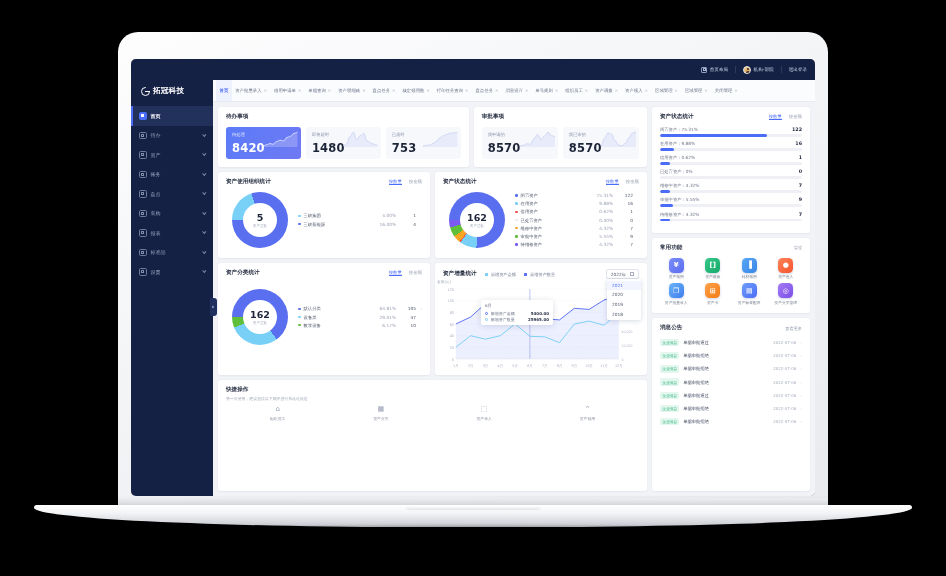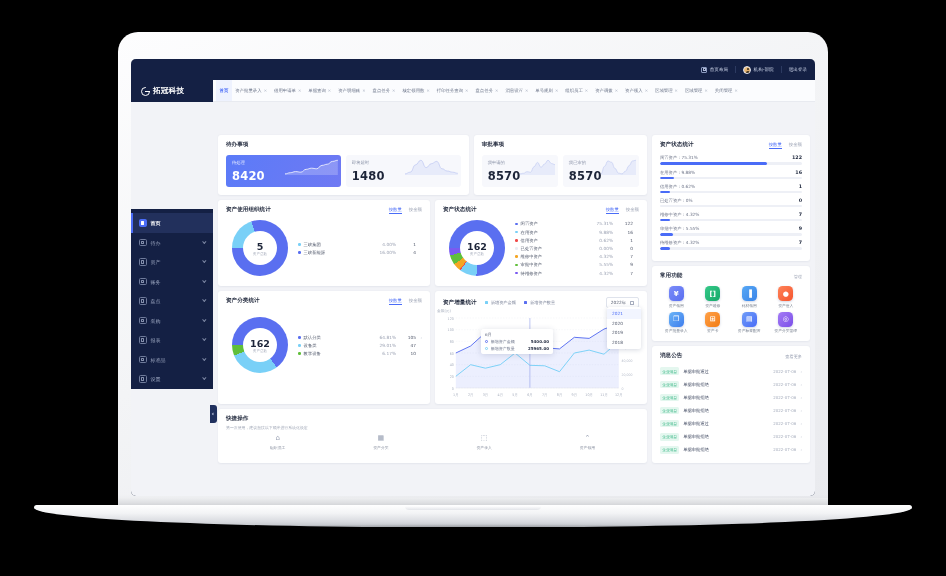--- a/index.html
+++ b/index.html
@@ -84,21 +84,21 @@
   .tabsarea { flex: 1; background: #fbfcfe; display: flex; align-items: center; padding: 0 3px; overflow: hidden; border-bottom:1px solid #e8eaf0;}
   .tab {
     display: flex; align-items: center; gap: 2px;
     font-size: 4.4px; color: #6b7489; white-space: nowrap;
     padding: 0 3.5px; height: 22px; line-height: 22px; flex: none;
   }
   .tab .x { font-size: 4px; color: #b3bac8; }
   .tab.active { color: #4a6cf7; background: #eef2fe; font-weight:700; }
 
   
-  .body { flex: 1; display: flex; min-height: 0; align-items: center; }
+  .body { flex: 1; display: flex; min-height: 0; }
 
   
   .sidebar { width: 82px; background: #142044; flex: none; padding-top: 4px; position: relative; }
   .nav {
     height: 19.5px; display: flex; align-items: center; padding: 0 8px; gap: 4px;
     color: #99a3bd; font-size: 5px; position: relative;
   }
   .nav.active { background: #22305c; color: #fff; font-weight: 700; }
   .nav.active:before { content:""; position:absolute; left:0; top:0; bottom:0; width:1.6px; background:#4a6cf7; }
   .nv-ic {
@@ -416,20 +416,28 @@
                       <div class="stat-lb">待处理</div>
                       <div class="stat-vl">8420</div>
                     </div>
                     <div class="stat">
                       <svg class="spark" viewBox="0 0 100 30" preserveAspectRatio="none">
                         <path d="M0.0,28.0 C5.0,28.0 5.0,25.0 10.0,25.0 C15.0,25.0 15.0,12.0 20.0,12.0 C25.0,12.0 25.0,4.0 30.0,4.0 C35.0,4.0 35.0,17.0 40.0,17.0 C45.0,17.0 45.0,10.0 50.0,10.0 C55.0,10.0 55.0,6.0 60.0,6.0 C65.0,6.0 65.0,19.0 70.0,19.0 C75.0,19.0 75.0,23.0 80.0,23.0 C85.0,23.0 85.0,25.0 90.0,25.0 C95.0,25.0 95.0,27.0 100.0,27.0 L100,30 L0,30 Z" fill="rgba(170,184,245,.20)"></path>
                         <path d="M0.0,28.0 C5.0,28.0 5.0,25.0 10.0,25.0 C15.0,25.0 15.0,12.0 20.0,12.0 C25.0,12.0 25.0,4.0 30.0,4.0 C35.0,4.0 35.0,17.0 40.0,17.0 C45.0,17.0 45.0,10.0 50.0,10.0 C55.0,10.0 55.0,6.0 60.0,6.0 C65.0,6.0 65.0,19.0 70.0,19.0 C75.0,19.0 75.0,23.0 80.0,23.0 C85.0,23.0 85.0,25.0 90.0,25.0 C95.0,25.0 95.0,27.0 100.0,27.0" fill="none" stroke="#c2cbf3" stroke-width="1.4"></path>
                       </svg>
                       <div class="stat-lb">即将超时</div>
                       <div class="stat-vl">1480</div>
+                    </div>
+                    <div class="stat">
+                      <svg class="spark" viewBox="0 0 100 30" preserveAspectRatio="none">
+                        <path d="M0.0,28.0 C5.0,28.0 5.0,27.1 10.0,27.1 C15.0,27.1 15.0,26.3 20.0,26.3 C25.0,26.3 25.0,23.7 30.0,23.7 C35.0,23.7 35.0,19.4 40.0,19.4 C45.0,19.4 45.0,13.4 50.0,13.4 C55.0,13.4 55.0,10.0 60.0,10.0 C65.0,10.0 65.0,7.4 70.0,7.4 C75.0,7.4 75.0,5.7 80.0,5.7 C85.0,5.7 85.0,4.9 90.0,4.9 C95.0,4.9 95.0,4.0 100.0,4.0 L100,30 L0,30 Z" fill="rgba(170,184,245,.20)"></path>
+                        <path d="M0.0,28.0 C5.0,28.0 5.0,27.1 10.0,27.1 C15.0,27.1 15.0,26.3 20.0,26.3 C25.0,26.3 25.0,23.7 30.0,23.7 C35.0,23.7 35.0,19.4 40.0,19.4 C45.0,19.4 45.0,13.4 50.0,13.4 C55.0,13.4 55.0,10.0 60.0,10.0 C65.0,10.0 65.0,7.4 70.0,7.4 C75.0,7.4 75.0,5.7 80.0,5.7 C85.0,5.7 85.0,4.9 90.0,4.9 C95.0,4.9 95.0,4.0 100.0,4.0" fill="none" stroke="#c2cbf3" stroke-width="1.4"></path>
+                      </svg>
+                      <div class="stat-lb">已超时</div>
+                      <div class="stat-vl">753</div>
                     </div>
                   </div>
               </div>
               <div class="card" style="flex:1.12;min-width:0;">
                 <div class="card-hd">
                   <span class="card-tt">审批事项</span>
                 </div>
                 <div class="statrow" id="appr-stats">
                     <div class="stat">
                       <svg class="spark" viewBox="0 0 100 30" preserveAspectRatio="none">

